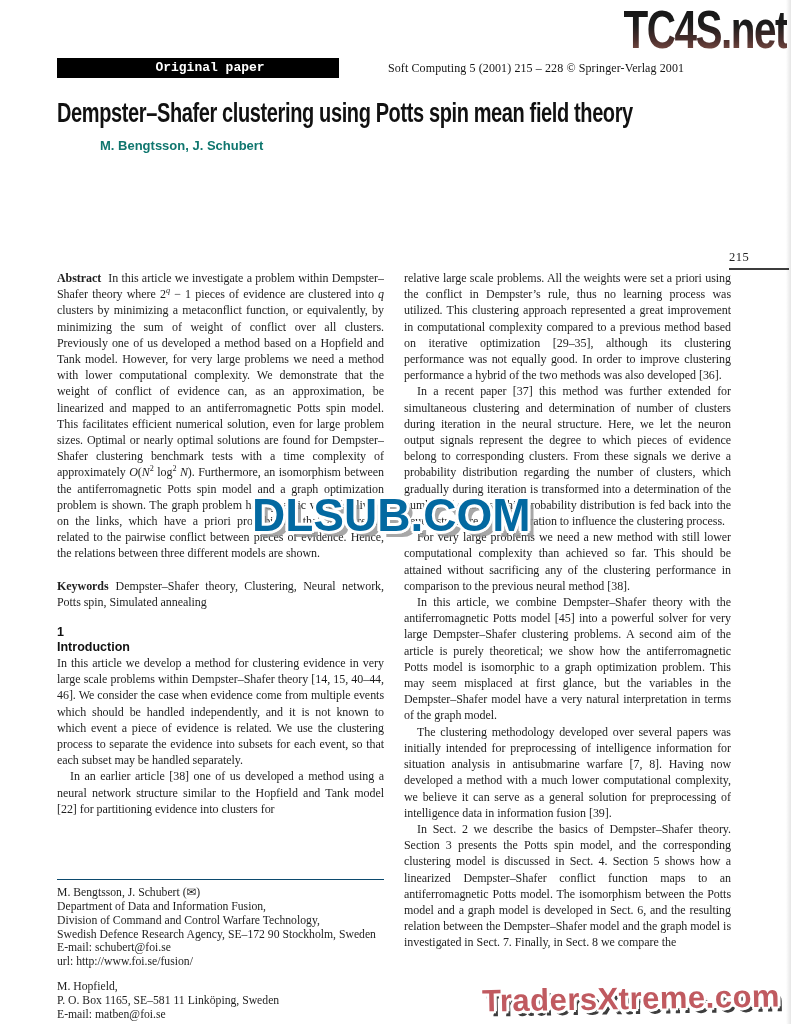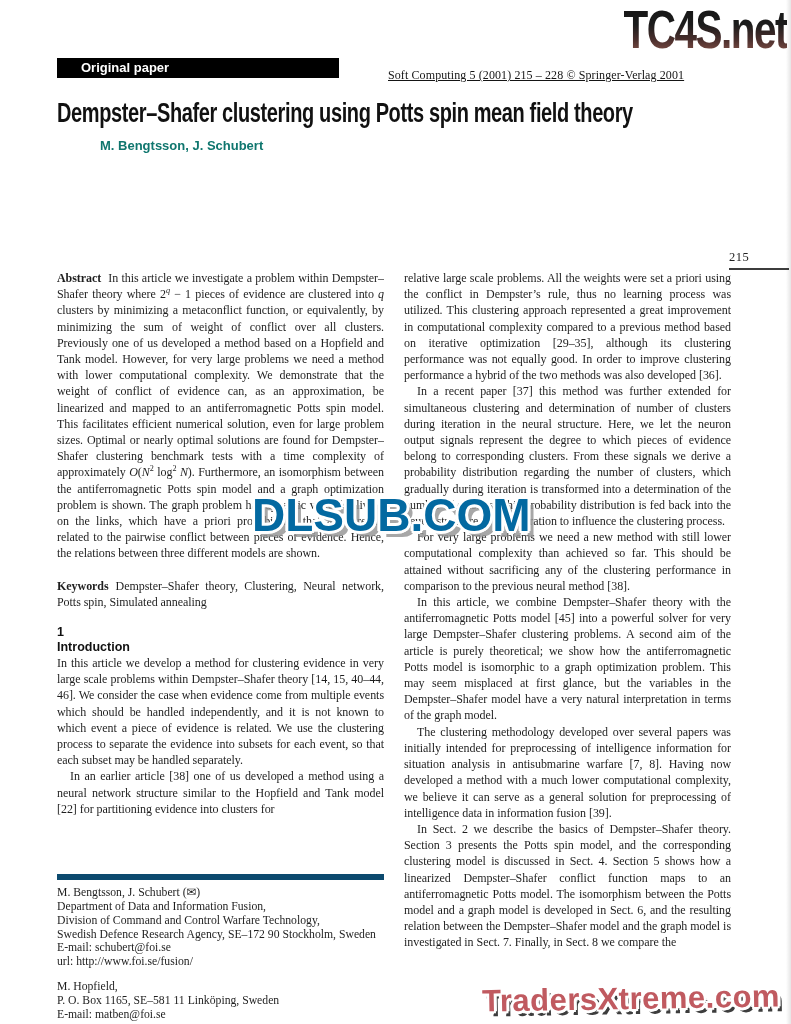--- a/index.html
+++ b/index.html
@@ -45,26 +45,26 @@
   }
   .scan-edge {
     position:absolute; top:0; right:0; width:5px; height:100%;
     background:linear-gradient(90deg, rgba(0,0,0,0) 0%, rgba(0,0,0,0.10) 100%);
     z-index:40;
   }
   
   .cat-bar {
     position:absolute; left:57px; top:58px; width:282px; height:20px;
     background:#000;
-    font-family:Liberation Sans, sans-serif; font-weight:bold;
-    font-size:13px; color:#fff; line-height:20px; padding-left:24px;
+    font-family:Liberation Mono, monospace; font-weight:bold;
+    font-size:13px; color:#fff; line-height:20px; padding-left:24px;text-align:center;
   }
   .journal-ref {
-    position:absolute; left:388px; top:68px;
-    font-size:12px; color:#151515; letter-spacing:0.1px;text-decoration:underline;
+    position:absolute; left:388px; top:61px;
+    font-size:12px; color:#151515; letter-spacing:0.1px;
   }
   .title {
     position:absolute; left:57px; top:98px; white-space:nowrap;
     font-family:"Liberation Sans", sans-serif; font-weight:bold;
     font-size:27px; letter-spacing:-0.5px; color:#111;
     transform:scaleX(0.74); transform-origin:top left;
   }
   .authors {
     position:absolute; left:100px; top:138px;
     font-family:"Liberation Sans", sans-serif; font-weight:bold;
@@ -87,21 +87,21 @@
   .para.kw { margin-top:16px;font-family:Liberation Serif, serif; }
   .runin { margin-right:7px; }
   sup { font-size:68%; line-height:0; }
   .sec-head {
     margin-top:15px;
     font-family:"Liberation Sans", sans-serif; font-weight:bold;
     font-size:12.5px; line-height:15px; color:#111;
   }
   .footnote {
     position:absolute; left:0; bottom:2px; width:100%;
-    background:#fff; border-top:6px solid #0c4a6e;
+    background:#fff; border-top:1px solid #0c4a6e;
     padding-top:6px;
     font-size:11.7px; line-height:13.9px; color:#1e1e1e;
   }
   .footnote p { margin:0; }
   .fn-gap { height:11px; }
 </style>
 </head>
 <body>
 
 <div class="page">

